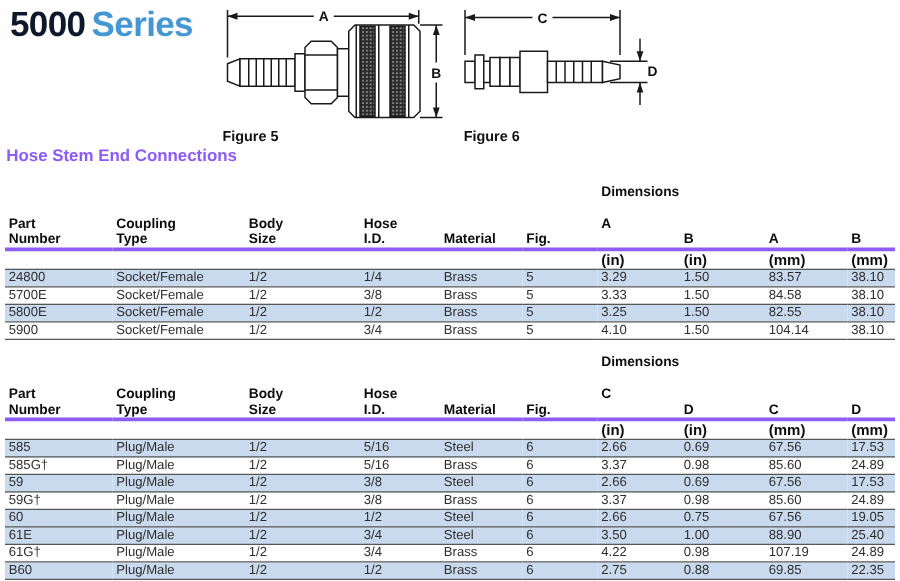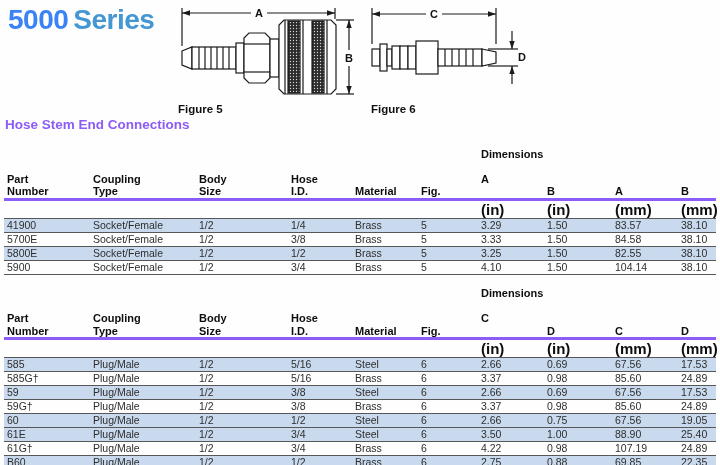--- a/index.html
+++ b/index.html
@@ -3,21 +3,21 @@
 <meta charset="utf-8">
 <style>
   * { margin:0; padding:0; box-sizing:border-box; }
   html,body { background:#ffffff; }
   .page {
     position:relative; width:720px; height:465px; background:#fefefe;
     font-family:"Liberation Sans", sans-serif; overflow:hidden; color:#1a1a1a;
   }
   
   .title { position:absolute; left:8px; top:4px; font-size:28px; font-weight:bold; letter-spacing:-0.5px; }
-  .title .t-num  { color:#3b82f6; }
+  .title .t-num  { color:#0f172a; }
   .title .t-word { color:#4597d3; margin-left:5px; }
   
   .figwrap { position:absolute; top:6px; }
   .figwrap.f5 { left:178px; width:190px; }
   .figwrap.f6 { left:368px; width:172px; }
   .figcap { font-size:11.5px; font-weight:bold; color:#111; margin-top:3px; }
   .figwrap.f5 .figcap { }
   .figwrap.f6 .figcap { margin-left:3px; }
   svg text { font-family:"Liberation Sans", sans-serif; font-size:11px; font-weight:bold; fill:#111; }
   
@@ -25,21 +25,21 @@
   
   .tables { position:absolute; left:4px; top:135px; width:712px; }
   table { border-collapse:collapse; table-layout:fixed; width:712px; }
   th, td { text-align:left; padding:0 0 0 3px; overflow:visible; }
   thead tr.hdr th {
     vertical-align:bottom; font-size:11px; line-height:12.5px; height:26px;
     border-bottom:3px solid #8b5cf6; white-space:pre-line; color:#0d0d0d;
   }
   th .dims-label { display:block; white-space:nowrap; }
   th .dim-letter { display:block; }
-  thead tr.units td { font-size:15px; font-weight:bold; height:15px; color:#0d0d0d; }
+  thead tr.units td { font-size:12px; font-weight:bold; height:15px; color:#0d0d0d; }
   tbody td { font-size:10.5px; height:14px; line-height:13px; color:#2e2e2e; white-space:nowrap; }
   tbody tr { border-top:1px solid #575757; }
   tbody tr:last-child { border-bottom:1px solid #575757; }
   tbody tr.shade { background:#c9daee; }
 </style>
 </head>
 <body>
 
 <div class="page">
 
@@ -197,21 +197,21 @@
             <td></td>
             <td></td>
           <td>(in)</td>
           <td>(in)</td>
           <td>(mm)</td>
           <td>(mm)</td>
         </tr>
       </thead>
       <tbody>
           <tr class="shade">
-            <td>41900</td>
+            <td>24800</td>
             <td>Socket/Female</td>
             <td>1/2</td>
             <td>1/4</td>
             <td>Brass</td>
             <td>5</td>
             <td>3.29</td>
             <td>1.50</td>
             <td>83.57</td>
             <td>38.10</td>
           </tr>

